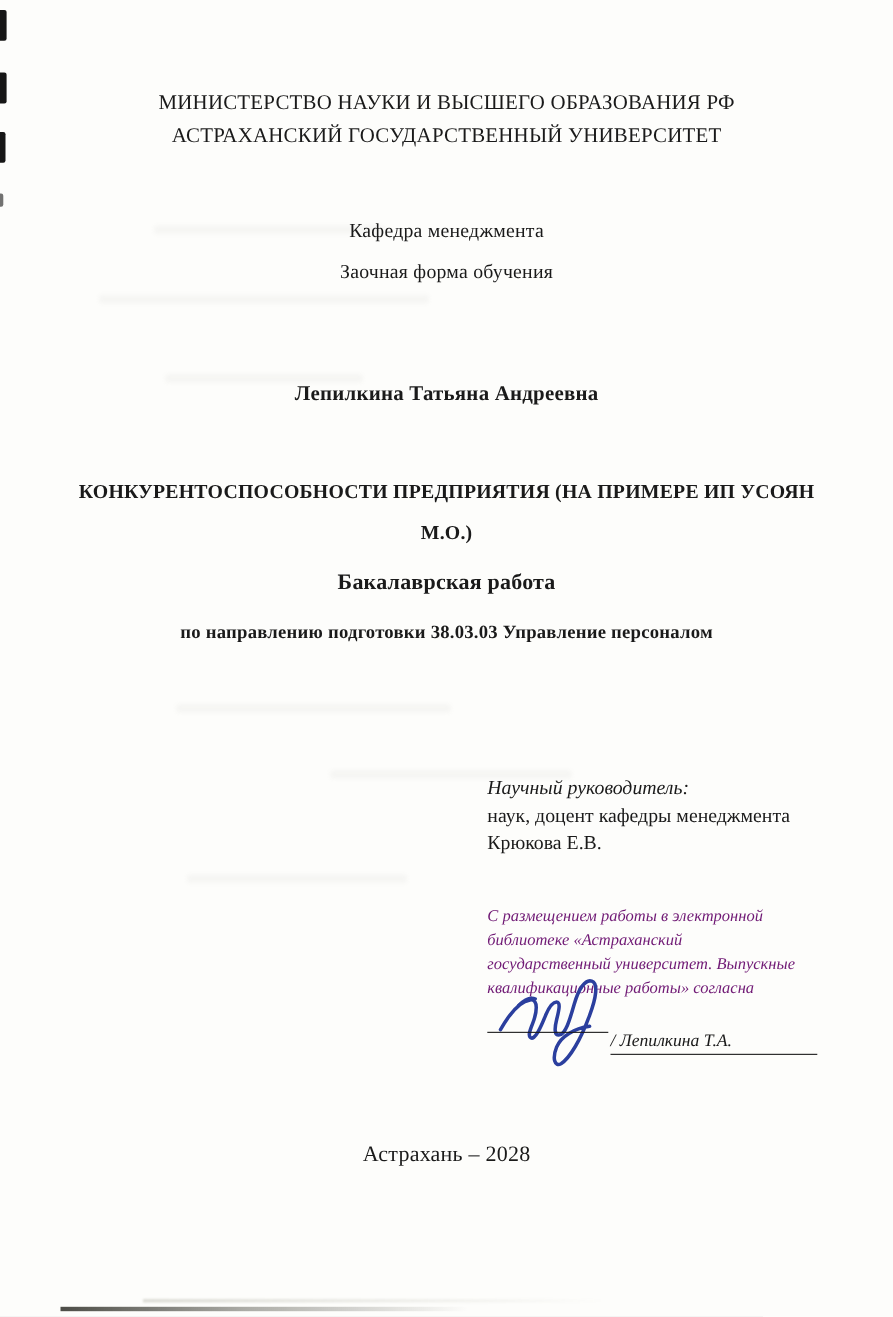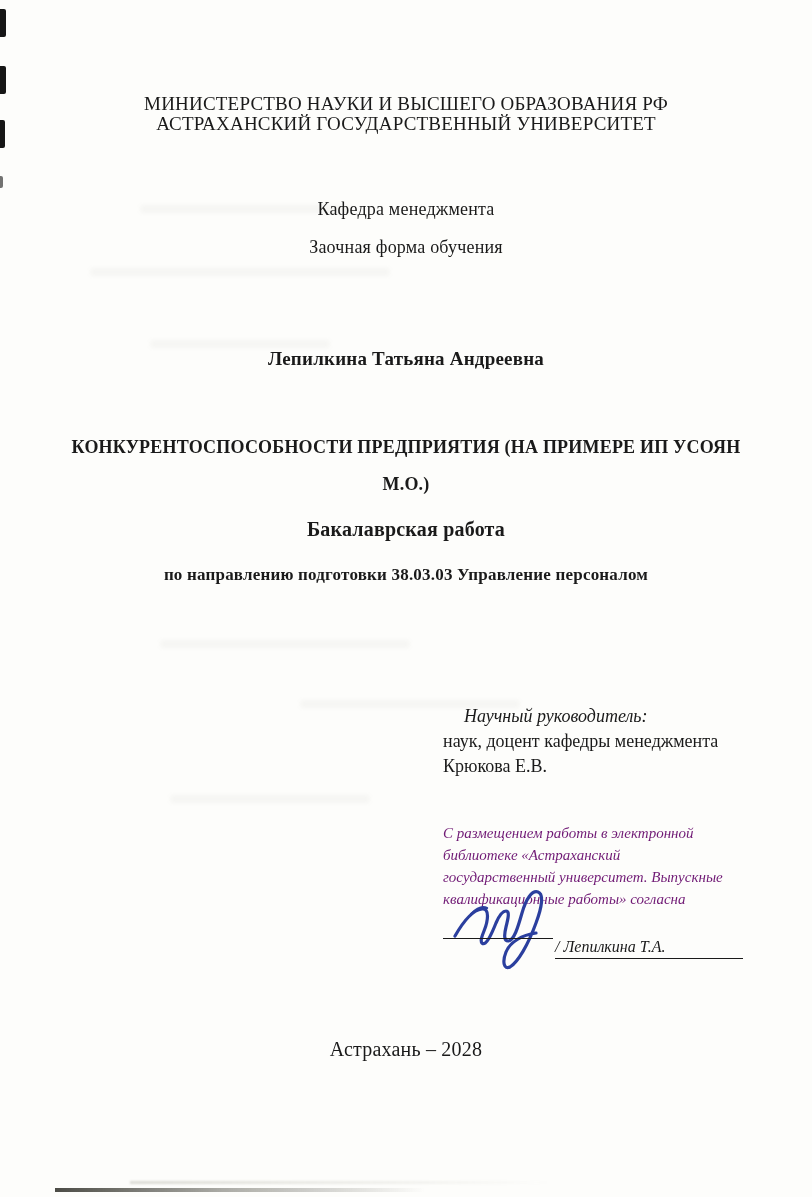--- a/index.html
+++ b/index.html
@@ -21,21 +21,21 @@
   .org-line{font-size:18px;}
   .author{font-weight:bold;font-size:19px;}
   .thesis-title{font-weight:bold;font-size:18px;line-height:37px;}
   .work-type{font-weight:bold;font-size:20px;}
   .program{font-weight:bold;font-size:17px;}
   .footer-line{font-size:20px;}
   .right-block{
     position:absolute;left:443px;width:330px;
     font-size:18px;line-height:25px;
   }
-  .italic{font-style:italic;margin-left:21px;}
+  .italic{font-style:italic;}
   .consent{
     font-size:15px;line-height:22px;font-style:italic;color:#701a75;
   }
   .sig-row{
     position:absolute;left:443px;top:896px;width:300px;height:52px;
   }
   .sig-line-left{
     position:absolute;left:0;top:42px;width:110px;border-bottom:1.5px solid #1a1a1a;
   }
   .sig-line-right{
@@ -75,21 +75,21 @@
   <div class="edge-mark" style="top:120px;width:5px;height:28px;"></div>
   <div class="edge-mark" style="top:176px;width:3px;height:12px;opacity:.6;"></div>
 
   <div class="ghost" style="left:140px;top:205px;width:210px;"></div>
   <div class="ghost" style="left:90px;top:268px;width:300px;"></div>
   <div class="ghost" style="left:150px;top:340px;width:180px;"></div>
   <div class="ghost" style="left:160px;top:640px;width:250px;"></div>
   <div class="ghost" style="left:300px;top:700px;width:220px;"></div>
   <div class="ghost" style="left:170px;top:795px;width:200px;"></div>
 
-  <div class="centered ministry" style="top:88px;">МИНИСТЕРСТВО НАУКИ И ВЫСШЕГО ОБРАЗОВАНИЯ РФ</div>
+  <div class="centered ministry" style="top:78px;">МИНИСТЕРСТВО НАУКИ И ВЫСШЕГО ОБРАЗОВАНИЯ РФ</div>
   <div class="centered ministry" style="top:108px;">АСТРАХАНСКИЙ ГОСУДАРСТВЕННЫЙ УНИВЕРСИТЕТ</div>
 
   <div class="centered org-line" style="top:199px;">Кафедра менеджмента</div>
   <div class="centered org-line" style="top:237px;">Заочная форма обучения</div>
 
   <div class="centered author" style="top:348px;">Лепилкина Татьяна Андреевна</div>
 
   <div class="centered thesis-title" style="top:429px;">КОНКУРЕНТОСПОСОБНОСТИ ПРЕДПРИЯТИЯ (НА ПРИМЕРЕ ИП УСОЯН</div>
   <div class="centered thesis-title" style="top:466px;">М.О.)</div>
 

